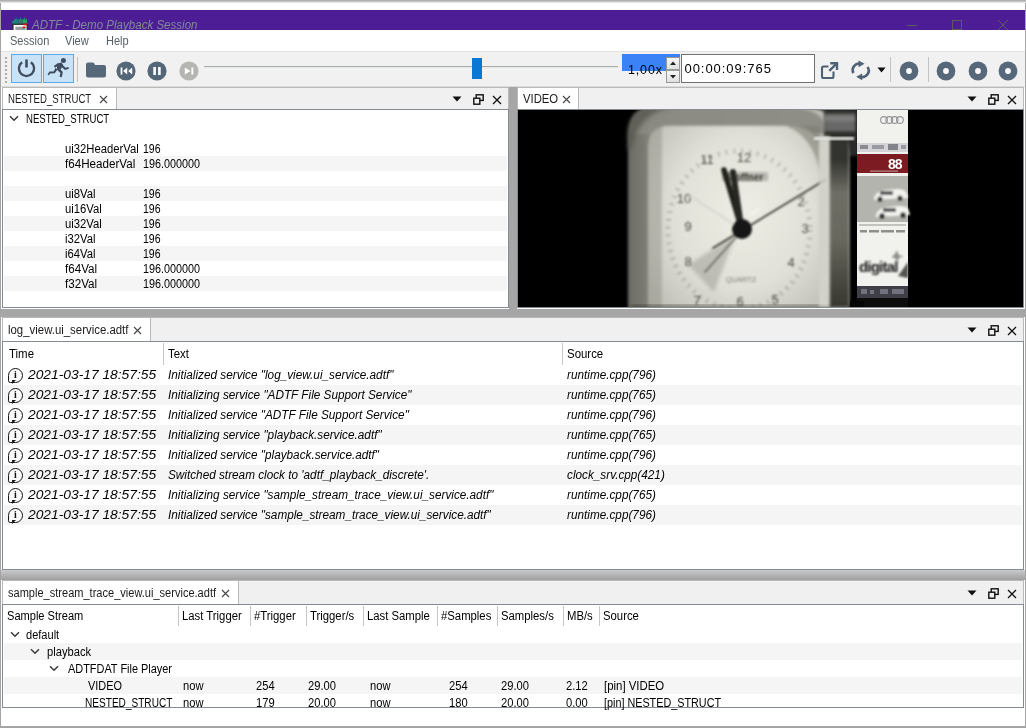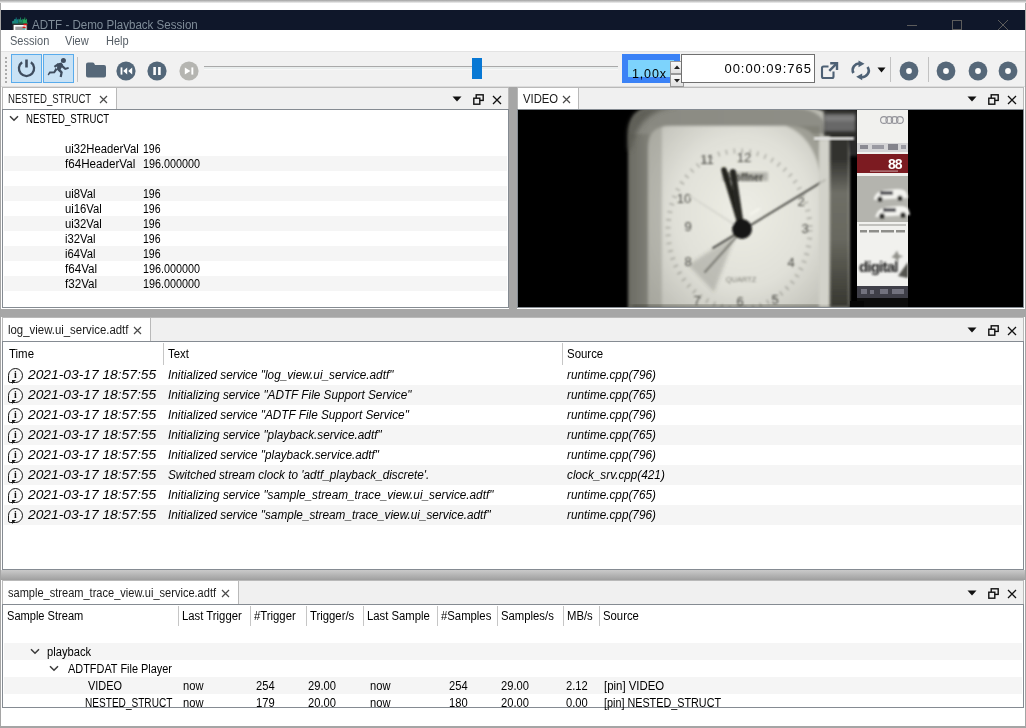--- a/index.html
+++ b/index.html
@@ -1,36 +1,36 @@
 <!DOCTYPE html>
 <html><head>
 <meta charset="utf-8">
 <style>
 * { margin:0; padding:0; box-sizing:border-box; }
 html,body { width:1026px; height:728px; }
 body { position:relative; font-family:"Liberation Sans",sans-serif; font-size:12px; color:#000; background:#fff; overflow:hidden; }
 .abs { position:absolute; }
 #frame { left:0; top:0; width:1026px; height:728px; border:1px solid #a5a5a5; border-bottom:2px solid #a5a5a5; z-index:50; pointer-events:none; }
 #topedge { left:0; top:0; width:1026px; height:3px; background:linear-gradient(#a2a2a2,#d8d8d8 70%,#f2f2f2); z-index:51; pointer-events:none; }
-#titlebar { left:1px; top:10px; width:1024px; height:28px; background:#0f172a; }
+#titlebar { left:1px; top:10px; width:1024px; height:28px; background:#4c1d95;font-style:italic; }
 #apptitle { left:31px; top:8px; color:#7f8c98; font-size:12.3px; display:inline-block; transform-origin:left top; transform:scaleX(0.94); white-space:nowrap; }
 #menubar { left:1px; top:30px; width:1024px; height:21px; background:#fff; color:#565e66; }
 #menubar span { position:absolute; top:4px; display:inline-block; transform-origin:left top; transform:scaleX(0.92); }
 #toolbar { left:1px; top:51px; width:1024px; height:36px; background:#f1f1f1; border-top:1px solid #e3e3e3; border-bottom:1px solid #dcdcdc; }
 .tbtn-sel { position:absolute; background:#c9e2f5; border:1px solid #58abec; }
 .vsep { position:absolute; width:1px; background:#c2c2c2; }
 #grip { left:4px; top:5px; width:2px; height:26px; background-image:repeating-linear-gradient(to bottom,#ababab 0 2px,transparent 2px 4px); }
 #slider-groove { left:203px; top:14px; width:414px; height:4px; background:#e9eded; border-top:1px solid #a9a9a9; border-bottom:1px solid #f8f8f8; }
 #slider-handle { left:471px; top:6px; width:10px; height:21px; background:#0878d4; }
-#spinbox { left:621px; top:2px; width:58px; height:29px; background:#7dd3fc; border:6px solid #3b82f6; }
+#spinbox { left:621px; top:2px; width:58px; height:17px; background:#3b82f6; border:2px solid #3b82f6; }
 #spinbox .val { position:absolute; left:4px; top:7px; font-size:12.5px; letter-spacing:0.85px; }
 #spin-up,#spin-down { position:absolute; left:42px; width:14px; height:13px; background:linear-gradient(#f8f8f8,#e0e0e0); border:1px solid #989898; }
 #spin-up { top:1px; } #spin-down { top:14px; }
 #timefield { left:680px; top:2px; width:134px; height:29px; background:#fff; border:1px solid #707070; }
-#timefield span { position:absolute; left:2.5px; top:6px; font-size:13px; letter-spacing:0.95px;margin-left:40px; }
+#timefield span { position:absolute; left:2.5px; top:6px; font-size:13px; letter-spacing:0.95px; }
 .panel-tabbar { position:absolute; background:#f0f0f0; border:1px solid #b9b9b9; border-bottom:none; }
 .tab-active { position:absolute; left:0; top:0; height:100%; background:#fff; border-right:1px solid #b9b9b9; }
 .tab-active span { position:absolute; left:5px; top:4px; color:#1a1a1a; display:inline-block; transform-origin:left center; transform:scaleX(var(--sx,0.93)); white-space:nowrap; }
 .panel-content { position:absolute; background:#fff; border:1px solid #858b92; }
 .splitterH { position:absolute; left:0; width:1026px; background:#a6a6a6; }
 .splitterV { position:absolute; background:#a6a6a6; }
 .trow { position:absolute; left:1px; right:1px; }
 .stripe { background:#f5f5f5; }
 .cell { position:absolute; top:50%; transform-origin:left center; transform:translateY(-50%) scaleX(var(--sx,0.93)); white-space:nowrap; }
 .hdr { position:absolute; background:#fff; }
@@ -468,20 +468,26 @@
       <span class="cell" style="left:599px;--sx:0.92">Source</span>
     <div class="hsep" style="left:174px"></div>
       <div class="hsep" style="left:246px"></div>
       <div class="hsep" style="left:302px"></div>
       <div class="hsep" style="left:359px"></div>
       <div class="hsep" style="left:433px"></div>
       <div class="hsep" style="left:493px"></div>
       <div class="hsep" style="left:559px"></div>
       <div class="hsep" style="left:595px"></div>
   </div>
+  <div class="trow" style="top:21px;height:17px">
+      <svg class="chev" style="left:6px;top:5px" width="10" height="7" viewBox="0 0 10 7">
+        <path d="M1 1.2 L5 5.2 L9 1.2" fill="none" stroke="#3a3a3a" stroke-width="1.5"></path>
+      </svg>
+      <span class="cell" style="left:22px;--sx:0.92">default</span>
+    </div>
   <div class="trow" style="top:55px;height:17px">
       <svg class="chev" style="left:45px;top:5px" width="10" height="7" viewBox="0 0 10 7">
         <path d="M1 1.2 L5 5.2 L9 1.2" fill="none" stroke="#3a3a3a" stroke-width="1.5"></path>
       </svg>
       <span class="cell" style="left:63.5px;--sx:0.91">ADTFDAT File Player</span>
     </div>
   <div class="trow stripe" style="top:38px;height:17px">
       <svg class="chev" style="left:26px;top:5px" width="10" height="7" viewBox="0 0 10 7">
         <path d="M1 1.2 L5 5.2 L9 1.2" fill="none" stroke="#3a3a3a" stroke-width="1.5"></path>
       </svg>

